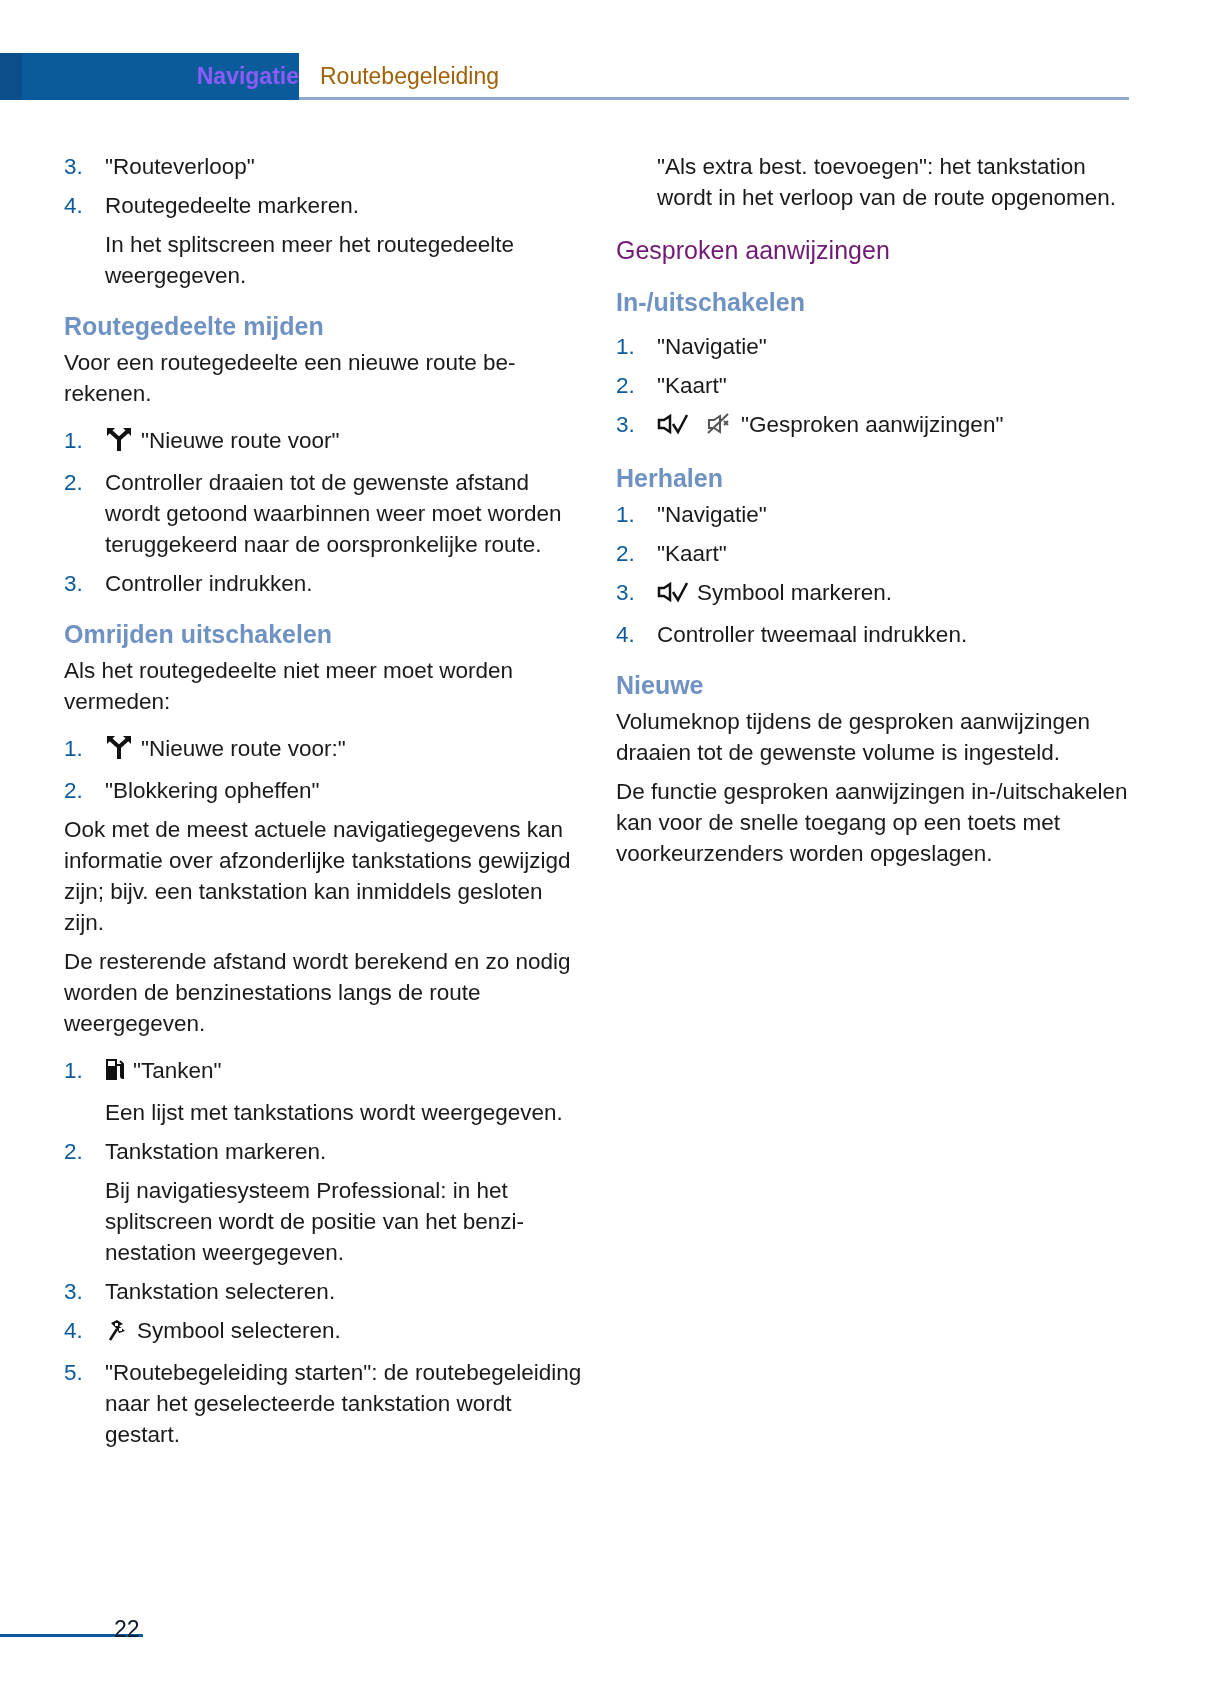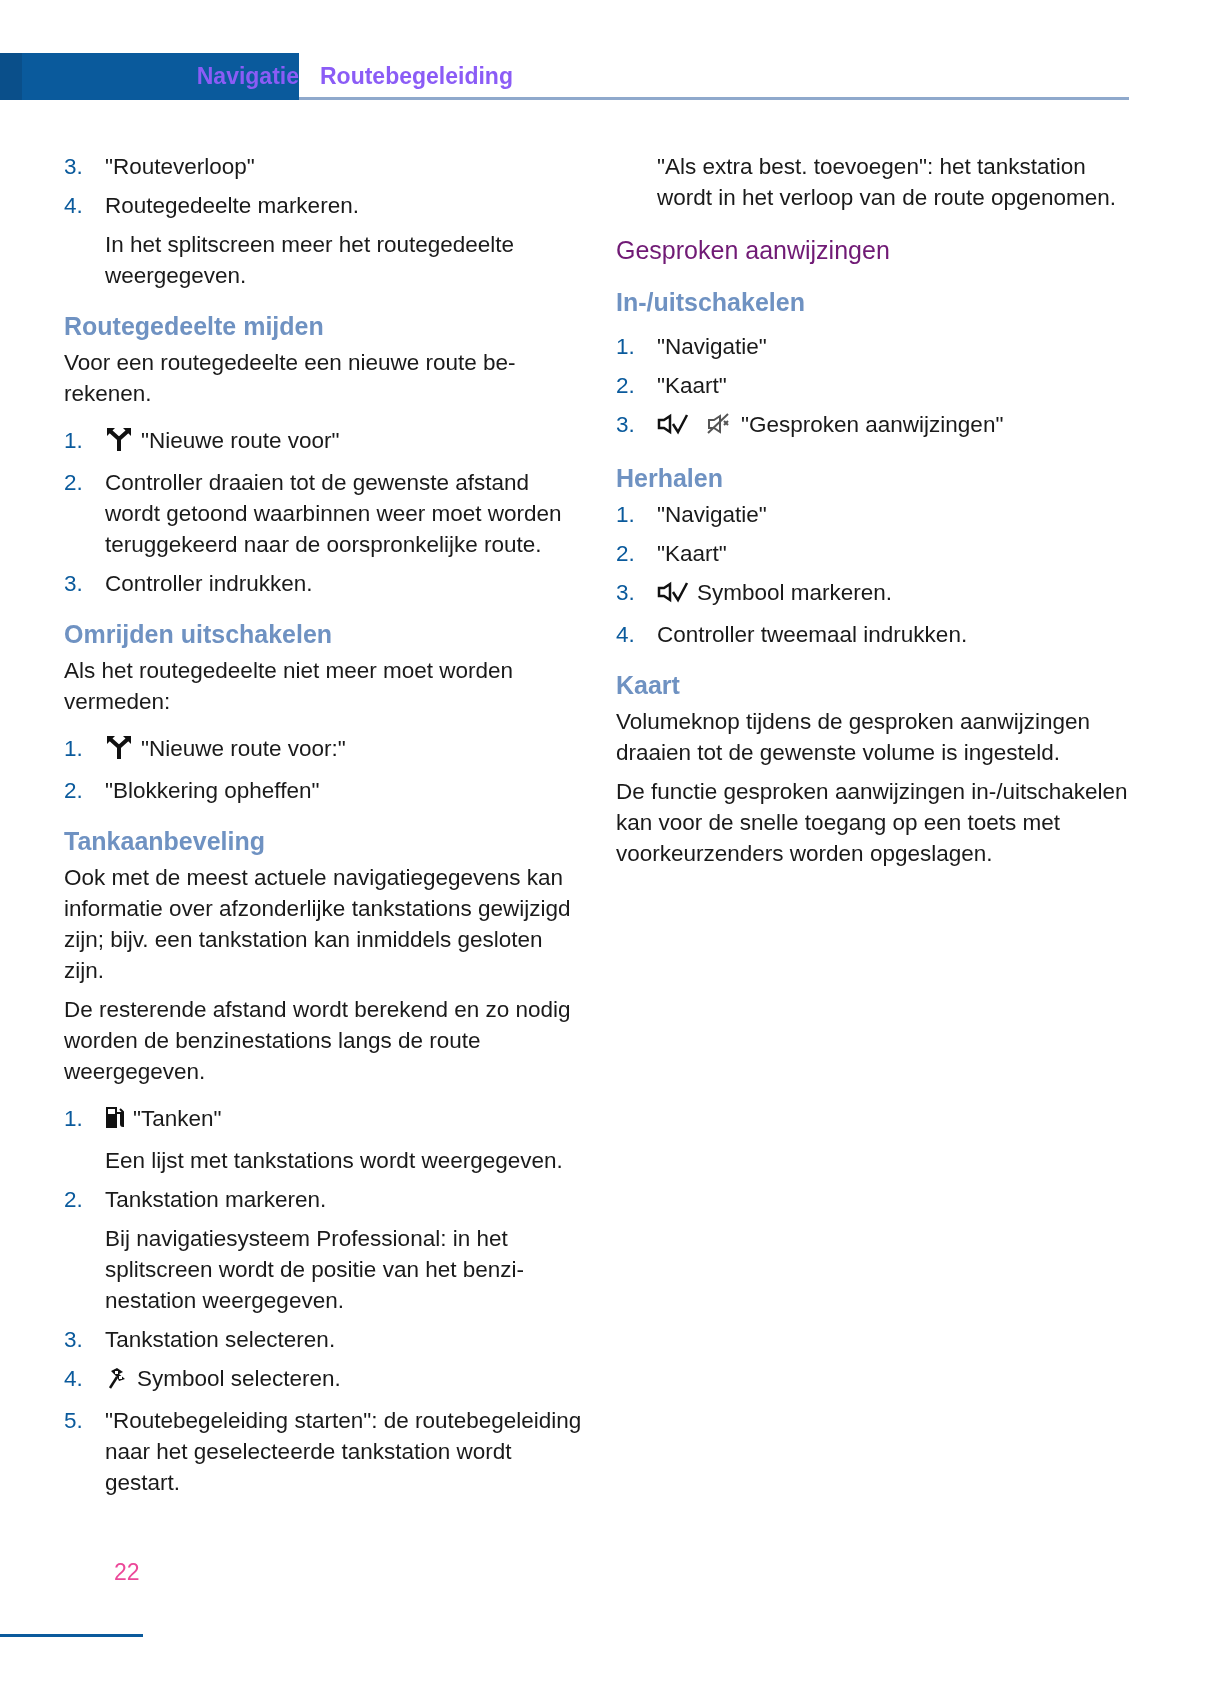--- a/index.html
+++ b/index.html
@@ -2,33 +2,33 @@
 <html><head>
 <meta charset="utf-8">
 <style>
   html, body { margin:0; padding:0; background:#ffffff; }
   body { width:1212px; height:1700px; position:relative; overflow:hidden;
          font-family:"Liberation Sans", sans-serif; color:#1a1a1a; }
   .hdr-band { position:absolute; left:0; top:53px; width:299px; height:47px; background:#0a5a9c; }
   .hdr-edge { position:absolute; left:0; top:53px; width:22px; height:47px; background:#0a4f8a; }
   .hdr-line { position:absolute; left:299px; top:97px; width:830px; height:3px; background:#8fa9cc; }
   .hdr-t1 { position:absolute; right:913px; top:60px; font-size:23px; font-weight:bold; color:#8b5cf6; line-height:32px; }
-  .hdr-t2 { position:absolute; left:320px; top:60px; font-size:23px; font-weight:bold; color:#8b5cf6; line-height:32px; }
+  .hdr-t2 { position:absolute; left:320px; top:60px; font-size:23px; font-weight:normal; color:#a16207; line-height:32px; }
   .col { position:absolute; top:151px; font-size:22.5px; line-height:31px; }
   .col.left { left:64px; width:520px; }
   .col.right { left:616px; width:520px; }
   .h-main { color:#701a75; font-weight:normal; font-size:25px; margin:20px 0 12px 0; line-height:34px; }
   .h-sub { color:#6f92c2; font-weight:bold; font-size:25px; margin:18px 0 4px 0; line-height:34px; }
   .p { margin:0 0 8px 0; }
   .li { position:relative; padding-left:41px; margin:0 0 8px 0; }
   .num { position:absolute; left:0; top:0; color:#0a5a9c; }
   .sub { padding-left:41px; margin:0 0 8px 0; }
   .ico { display:inline-block; vertical-align:-3px; margin-right:8px; }
   .footer-line { position:absolute; left:0; top:1634px; width:143px; height:3px; background:#0a5a9c; }
-  .pagenum { position:absolute; left:114px; top:1559px; font-size:23px; color:#ec4899; }
+  .pagenum { position:absolute; left:114px; top:1616px; font-size:23px; color:#0f172a; }
 </style>
 </head>
 <body>
 
 <div class="hdr-band"></div>
 <div class="hdr-edge"></div>
 <div class="hdr-line"></div>
 <div class="hdr-t1">Navigatie</div>
 <div class="hdr-t2">Routebegeleiding</div>
 
@@ -76,21 +76,20 @@
           <path d="M2 1 L10 1 L2 9 Z" fill="#111"></path>
           <path d="M26 1 L18 1 L26 9 Z" fill="#111"></path>
         </svg>
     </span><span>"Nieuwe route voor:"</span>
   </div>
   <div class="li">
     <span class="num">2.</span>
     <span>"Blokkering opheffen"</span>
   </div>
 
-  <div class="h-sub">Tankaanbeveling</div>
   <div class="p">Ook met de meest actuele navigatiegegevens kan informatie over afzonderlijke tankstations gewijzigd zijn; bijv. een tankstation kan inmid­dels gesloten zijn.</div>
   <div class="p">De resterende afstand wordt berekend en zo nodig worden de benzinestations langs de route weergegeven.</div>
   <div style="height:8px"></div>
   <div class="li">
     <span class="num">1.</span>
     <span class="ico">
       <svg width="20" height="24" viewBox="0 0 20 24">
           <rect x="1" y="2" width="11" height="21" fill="#111"></rect>
           <rect x="3" y="4" width="7" height="5" fill="#fff"></rect>
           <path d="M12 8 L16 8 L16 19 Q16 21 18 21 L18 7 L15 4" stroke="#111" stroke-width="2" fill="none"></path>
@@ -171,20 +170,20 @@
           <path d="M2 7 H7 L13 3 V19 L7 15 H2 Z" stroke="#111" stroke-width="2.5" fill="none"></path>
           <path d="M16 11 L21 19 L30 2" stroke="#111" stroke-width="2.5" fill="none"></path>
         </svg>
     </span><span>Symbool markeren.</span>
   </div>
   <div class="li">
     <span class="num">4.</span>
     <span>Controller tweemaal indrukken.</span>
   </div>
 
-  <div class="h-sub">Kaart</div>
+  <div class="h-sub">Nieuwe</div>
   <div class="p">Volumeknop tijdens de gesproken aanwijzin­gen draaien tot de gewenste volume is inge­steld.</div>
 
   <div class="p">De functie gesproken aanwijzingen in-/uitscha­kelen kan voor de snelle toegang op een toets met voorkeurzenders worden opgeslagen.</div>
 </div>
 
 <div class="footer-line"></div>
 <div class="pagenum">22</div>
 
 </body></html>

